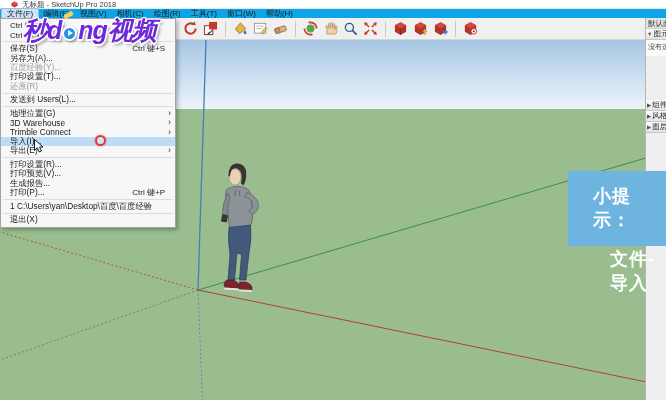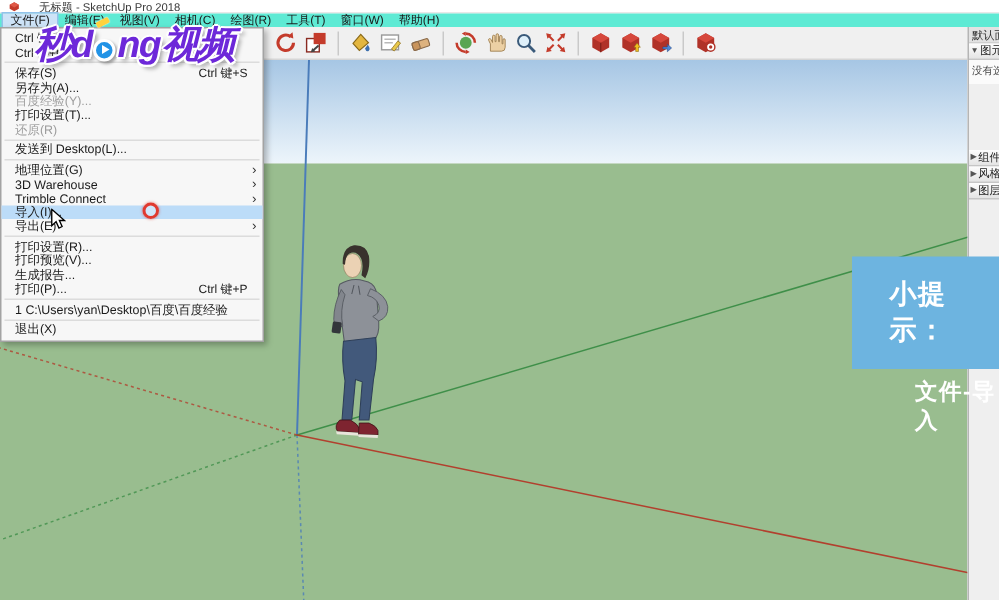--- a/index.html
+++ b/index.html
@@ -1,25 +1,25 @@
 <!DOCTYPE html>
 <html><head>
 <meta charset="utf-8">
 <style>
   *{margin:0;padding:0;box-sizing:border-box}
   html,body{width:666px;height:400px;overflow:hidden}
   body{position:relative;font-family:"Liberation Sans","DejaVu Sans",sans-serif;background:#f0f0f0;color:#1a1a1a}
 
   
-  .titlebar{position:absolute;left:0;top:0;width:666px;height:9px;background:#fff;display:flex;align-items:center;gap:13px;padding-left:6px;border-bottom:1px solid #e8e8e8}
+  .titlebar{position:absolute;left:0;top:0;width:666px;height:9px;background:#fff;display:flex;align-items:center;gap:4px;padding-left:11px;border-bottom:1px solid #e8e8e8}
   .titlebar .logo{width:7px;height:7px;flex:0 0 auto}
   .titlebar .title{font-size:7.5px;line-height:9px;color:#3a3a3a;white-space:nowrap}
 
   
-  .menubar{position:absolute;left:0;top:9px;width:666px;height:9px;background:#5eead4;display:flex;align-items:stretch;padding-left:2px}
+  .menubar{position:absolute;left:0;top:9px;width:666px;height:9px;background:#0ea5e9;display:flex;align-items:stretch;padding-left:2px}
   .mb-item{font-size:8px;line-height:9px;padding:0 5px;white-space:nowrap;color:#1a1a1a}
   .mb-item.active{background:#cde3f7;outline:1px solid #92c2ea}
 
   
   .toolbar{position:absolute;left:0;top:18px;width:666px;height:22px;background:#f0f0f0;border-bottom:1px solid #d6d6d6;display:flex;align-items:center;gap:3px;padding-left:182px}
   .tb-btn{width:17px;height:17px;display:flex;align-items:center;justify-content:center;flex:0 0 auto}
   .tb-btn svg{width:15px;height:15px}
   .tb-sep{width:1px;height:16px;background:#c9c9c9;margin:0 3px;flex:0 0 auto}
 
   
@@ -58,21 +58,21 @@
   .watermark{position:absolute;left:23px;top:15px;z-index:20;display:flex;align-items:center;gap:1px;
     font-style:italic;font-weight:900;font-size:25px;line-height:30px;color:#6d28d9;letter-spacing:-1px;
     text-shadow:-1.5px 0 #fff,1.5px 0 #fff,0 -1.5px #fff,0 1.5px #fff,-1px -1px #fff,1px 1px #fff,1px -1px #fff,-1px 1px #fff,2.5px 2.5px 3px rgba(0,0,0,.35)}
   .wm-play{width:15px;height:15px;border-radius:50%;background:#2293e6;border:2px solid #fff;box-shadow:1.5px 1.5px 2px rgba(0,0,0,.35);display:inline-flex;align-items:center;justify-content:center;flex:0 0 auto;margin:6px 0 0 0}
   .wm-play i{display:block;width:0;height:0;border-left:5px solid #fff;border-top:3.5px solid transparent;border-bottom:3.5px solid transparent;margin-left:1px}
   .wm-spark{position:absolute;left:41px;top:-2px;width:9px;height:4px;background:#ffd23e;border-radius:1px;transform:rotate(-28deg);box-shadow:0 0 1px #fff}
 
   
   .tipbox{position:absolute;left:568px;top:171px;width:98px;height:75px;z-index:30;color:#fff;font-weight:bold}
   .tip-title{font-size:18px;margin:13px 0 0 25px;letter-spacing:1px}
-  .tip-text{font-size:15px;margin:20px 0 0 42px;letter-spacing:1px}
+  .tip-text{font-size:18px;margin:15px 0 0 42px;letter-spacing:1px}
 
   
   .cursor{position:absolute;left:34px;top:139px;z-index:40}
   .click-ring{position:absolute;left:95px;top:135px;width:11px;height:11px;border-radius:50%;border:2px solid #e0392f;background:rgba(255,255,255,.3);box-shadow:0 0 2px rgba(224,57,47,.7);z-index:40}
 </style>
 </head>
 <body style="--sky_top: #a6c6e4; --sky_horizon: #edf5fb; --ground: #99bd8f; --axis_red: #b2402e; --axis_green: #3f8f49; --axis_blue: #4a7cba;">
 
 <div class="viewport">
   <div class="sky"></div>
@@ -286,21 +286,21 @@
       <span class="mi-right"></span>
       <span class="mi-arrow"></span>
     </div>
     <div class="mi disabled">
       <span class="mi-label">还原(R)</span>
       <span class="mi-right"></span>
       <span class="mi-arrow"></span>
     </div>
     <div class="menu-sep"></div>
     <div class="mi">
-      <span class="mi-label">发送到 Desktop(L)...</span>
+      <span class="mi-label">发送到 Users(L)...</span>
       <span class="mi-right"></span>
       <span class="mi-arrow"></span>
     </div>
     <div class="menu-sep"></div>
     <div class="mi">
       <span class="mi-label">地理位置(G)</span>
       <span class="mi-right"></span>
       <span class="mi-arrow">›</span>
     </div>
     <div class="mi">

